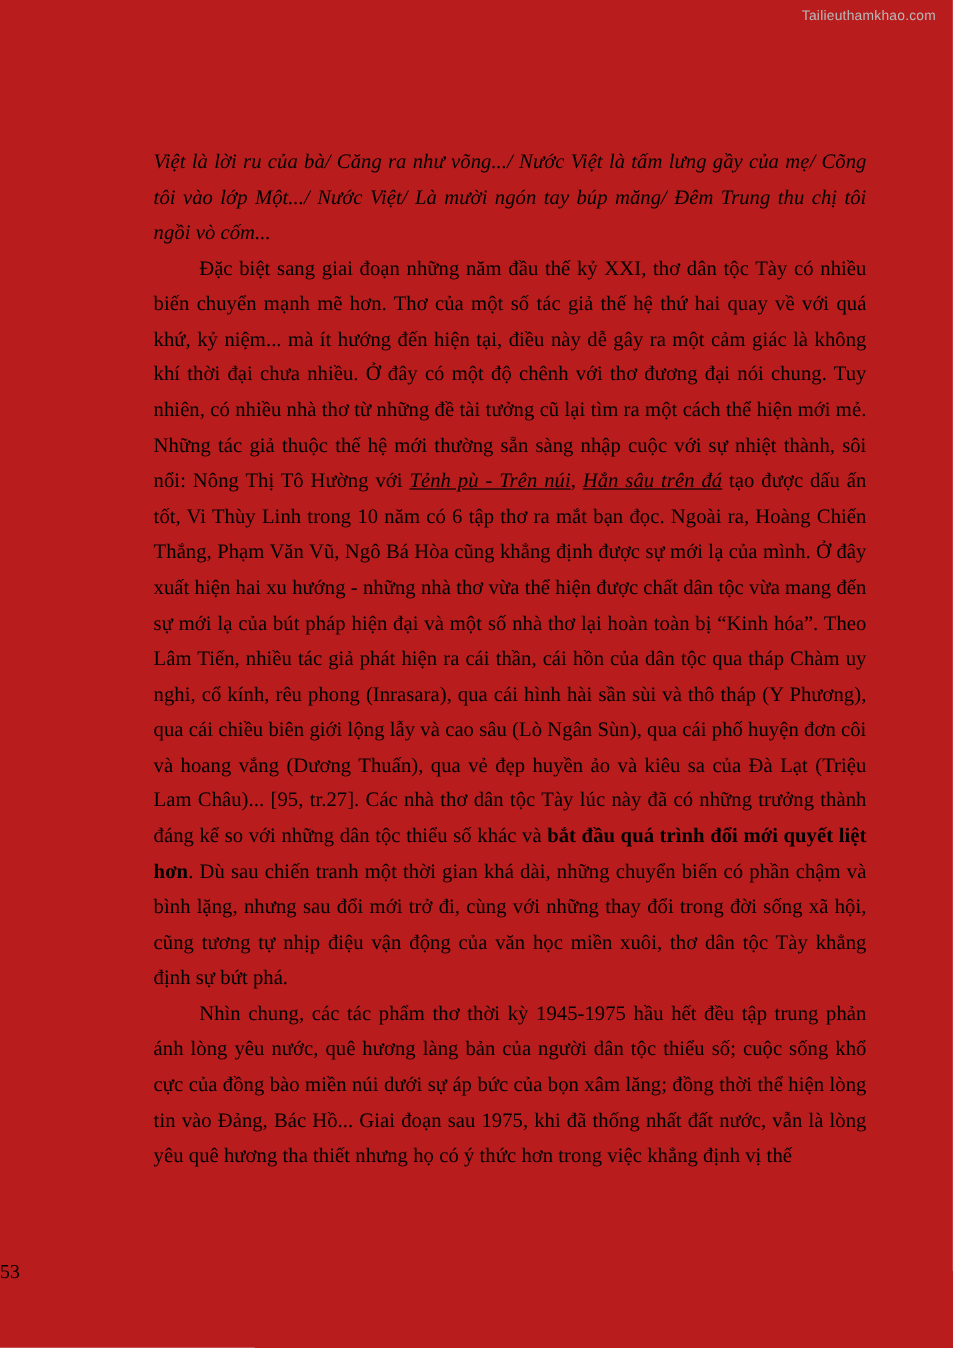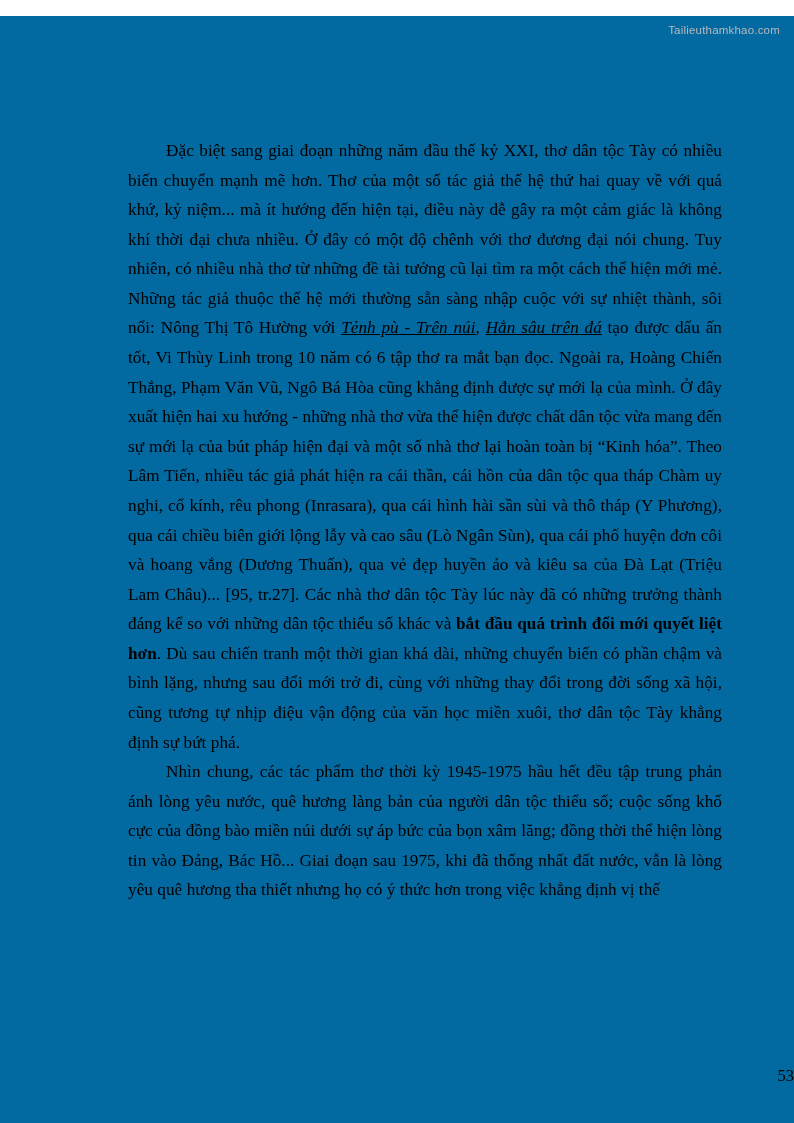--- a/index.html
+++ b/index.html
@@ -11,22 +11,21 @@
     height: 1123px;
     background: #ffffff;
     font-family: "Liberation Serif", serif;
     color: #000000;
     position: relative;
     overflow: hidden;
   }
   .page {
     position: absolute;
     inset: 0;
-    background: #0369a1;
-    margin-top: 16px;
+    background: #b91c1c;
   }
   .watermark {
     position: absolute;
     top: 8px;
     right: 14px;
     font-family: "Liberation Sans", sans-serif;
     font-size: 11.5px;
     color: #b9b9b9;
     letter-spacing: 0.2px;
   }
@@ -58,33 +57,34 @@
   }
   .i {
     font-style: italic;
     text-decoration: underline;
   }
   .page-number {
     position: absolute;
     left: 0;
     right: 0;
     top: 1050px;
-    text-align: right;
+    text-align: left;
     font-size: 16.5px;
   }
 </style>
 </head>
 <body>
 
 <div class="page">
 
   <div class="watermark">Tailieuthamkhao.com</div>
 
   <div class="content">
 
+    <p class="para verse">Việt là lời ru của bà/ Căng ra như võng.../ Nước Việt là tấm lưng gầy của mẹ/ Cõng tôi vào lớp Một.../ Nước Việt/ Là mười ngón tay búp măng/ Đêm Trung thu chị tôi ngồi vò cốm...</p>
 
     <p class="para indent">
       <span>Đặc biệt sang giai đoạn những năm đầu thế kỷ XXI, thơ dân tộc Tày có nhiều biến chuyển mạnh mẽ hơn. Thơ của một số tác giả thế hệ thứ hai quay về với quá khứ, kỷ niệm... mà ít hướng đến hiện tại, điều này dễ gây ra một cảm giác là không khí thời đại chưa nhiều. Ở đây có một độ chênh với thơ đương đại nói chung. Tuy nhiên, có nhiều nhà thơ từ những đề tài tưởng cũ lại tìm ra một cách thể hiện mới mẻ. Những tác giả thuộc thế hệ mới thường sẵn sàng nhập cuộc với sự nhiệt thành, sôi nổi: Nông Thị Tô Hường với </span><span class="i">Tẻnh pù - Trên núi</span><span>, </span><span class="i">Hẳn sâu trên đá</span><span> tạo được dấu ấn tốt, Vi Thùy Linh trong 10 năm có 6 tập thơ ra mắt bạn đọc. Ngoài ra, Hoàng Chiến Thắng, Phạm Văn Vũ, Ngô Bá Hòa cũng khẳng định được sự mới lạ của mình. Ở đây xuất hiện hai xu hướng - những nhà thơ vừa thể hiện được chất dân tộc vừa mang đến sự mới lạ của bút pháp hiện đại và một số nhà thơ lại hoàn toàn bị “Kinh hóa”. Theo Lâm Tiến, nhiều tác giả phát hiện ra cái thần, cái hồn của dân tộc qua tháp Chàm uy nghi, cổ kính, rêu phong (Inrasara), qua cái hình hài sần sùi và thô tháp (Y Phương), qua cái chiều biên giới lộng lẫy và cao sâu (Lò Ngân Sùn), qua cái phố huyện đơn côi và hoang vắng (Dương Thuấn), qua vẻ đẹp huyền ảo và kiêu sa của Đà Lạt (Triệu Lam Châu)... [95, tr.27]. Các nhà thơ dân tộc Tày lúc này đã có những trưởng thành đáng kể so với những dân tộc thiểu số khác và </span><span class="b">bắt đầu quá trình đổi mới quyết liệt hơn</span><span>. Dù sau chiến tranh một thời gian khá dài, những chuyển biến có phần chậm và bình lặng, nhưng sau đổi mới trở đi, cùng với những thay đổi trong đời sống xã hội, cũng tương tự nhịp điệu vận động của văn học miền xuôi, thơ dân tộc Tày khẳng định sự bứt phá.</span>
     </p>
 
     <p class="para indent">Nhìn chung, các tác phẩm thơ thời kỳ 1945-1975 hầu hết đều tập trung phản ánh lòng yêu nước, quê hương làng bản của người dân tộc thiểu số; cuộc sống khổ cực của đồng bào miền núi dưới sự áp bức của bọn xâm lăng; đồng thời thể hiện lòng tin vào Đảng, Bác Hồ... Giai đoạn sau 1975, khi đã thống nhất đất nước, vẫn là lòng yêu quê hương tha thiết nhưng họ có ý thức hơn trong việc khẳng định vị thế</p>
 
   </div>
 
   <div class="page-number">53</div>

